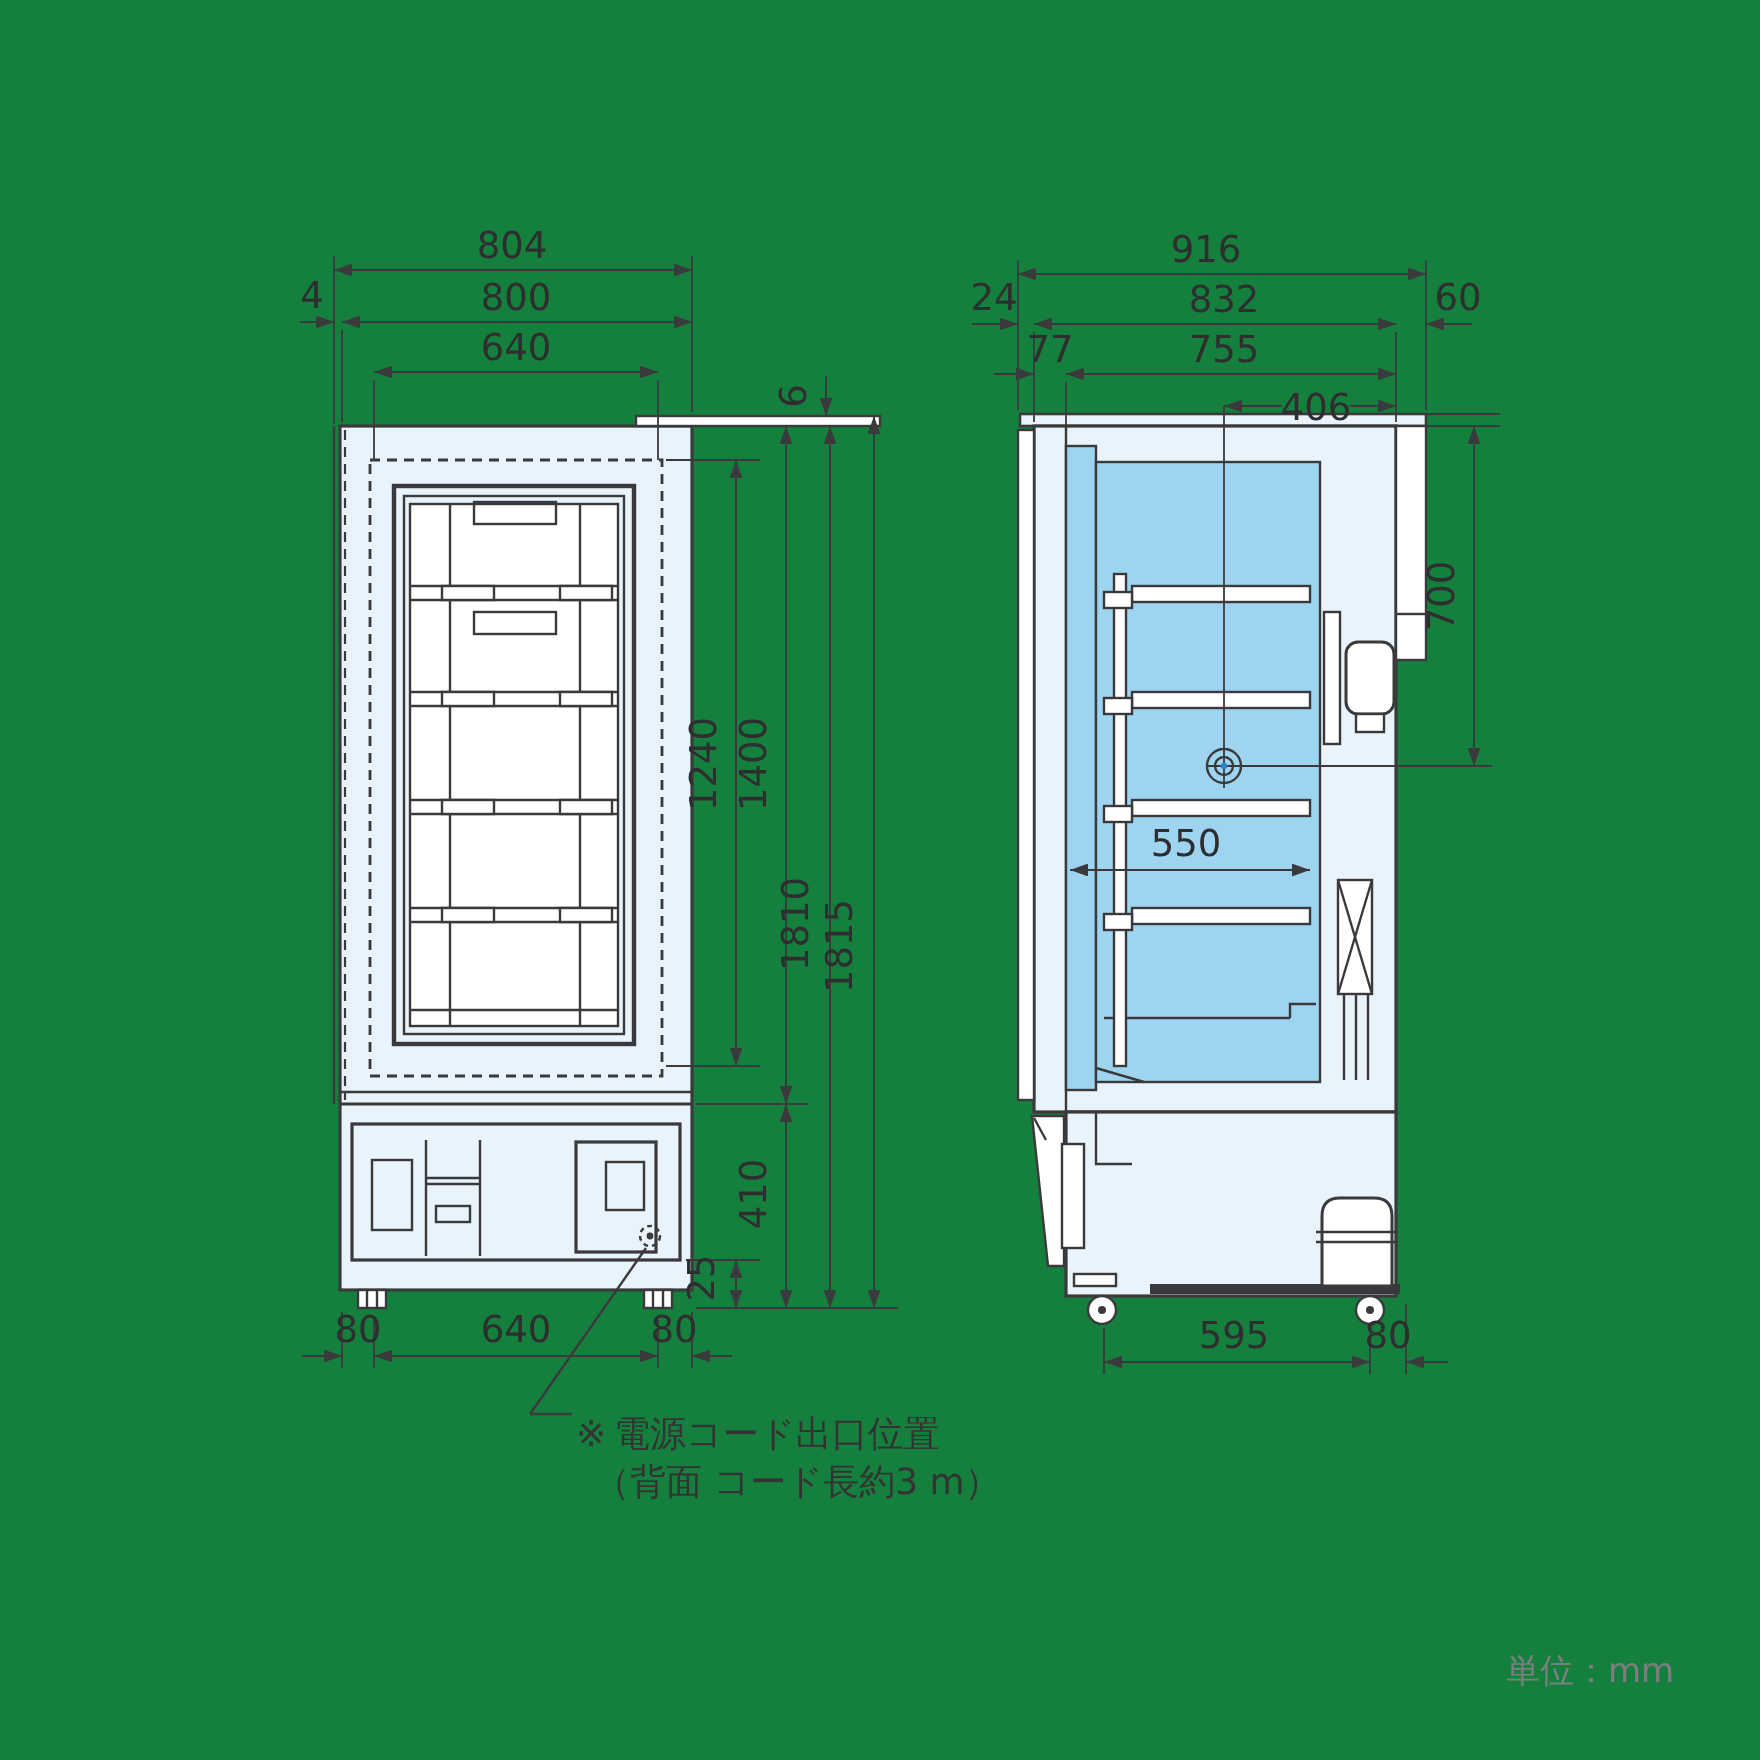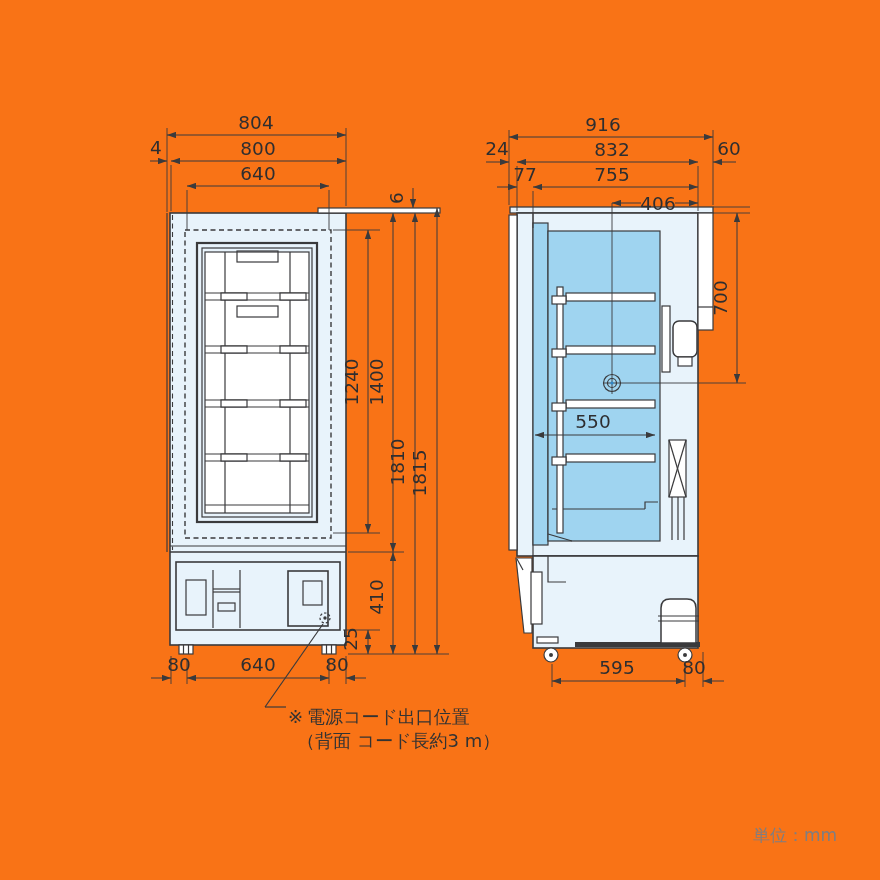--- a/index.html
+++ b/index.html
@@ -1,16 +1,16 @@
 <!DOCTYPE html>
 <html><head>
 <meta charset="utf-8">
 <style>
   html,body{margin:0;padding:0;background:#ffffff;}
-  .stage{position:relative;width:880px;height:880px;background:#f97316;overflow:hidden;
+  .stage{position:relative;width:880px;height:880px;background:#15803d;overflow:hidden;
          font-family:"DejaVu Sans","Liberation Sans",sans-serif;}
   svg{display:block;}
   .ol{stroke:#3a3a3c;stroke-width:1.6;fill:none;stroke-linejoin:miter;}
   .thin{stroke:#3a3a3c;stroke-width:1.2;fill:none;}
   .fillL{fill:#e8f3fb;}
   .fillM{fill:#9fd4f0;}
   .fillW{fill:#ffffff;}
   .dash{stroke:#3a3a3c;stroke-width:1.4;fill:none;stroke-dasharray:5 3.5;}
   .dim{stroke:#3a3a3c;stroke-width:1;fill:none;}
   .dimA{marker-start:url(#arr);marker-end:url(#arr);}

